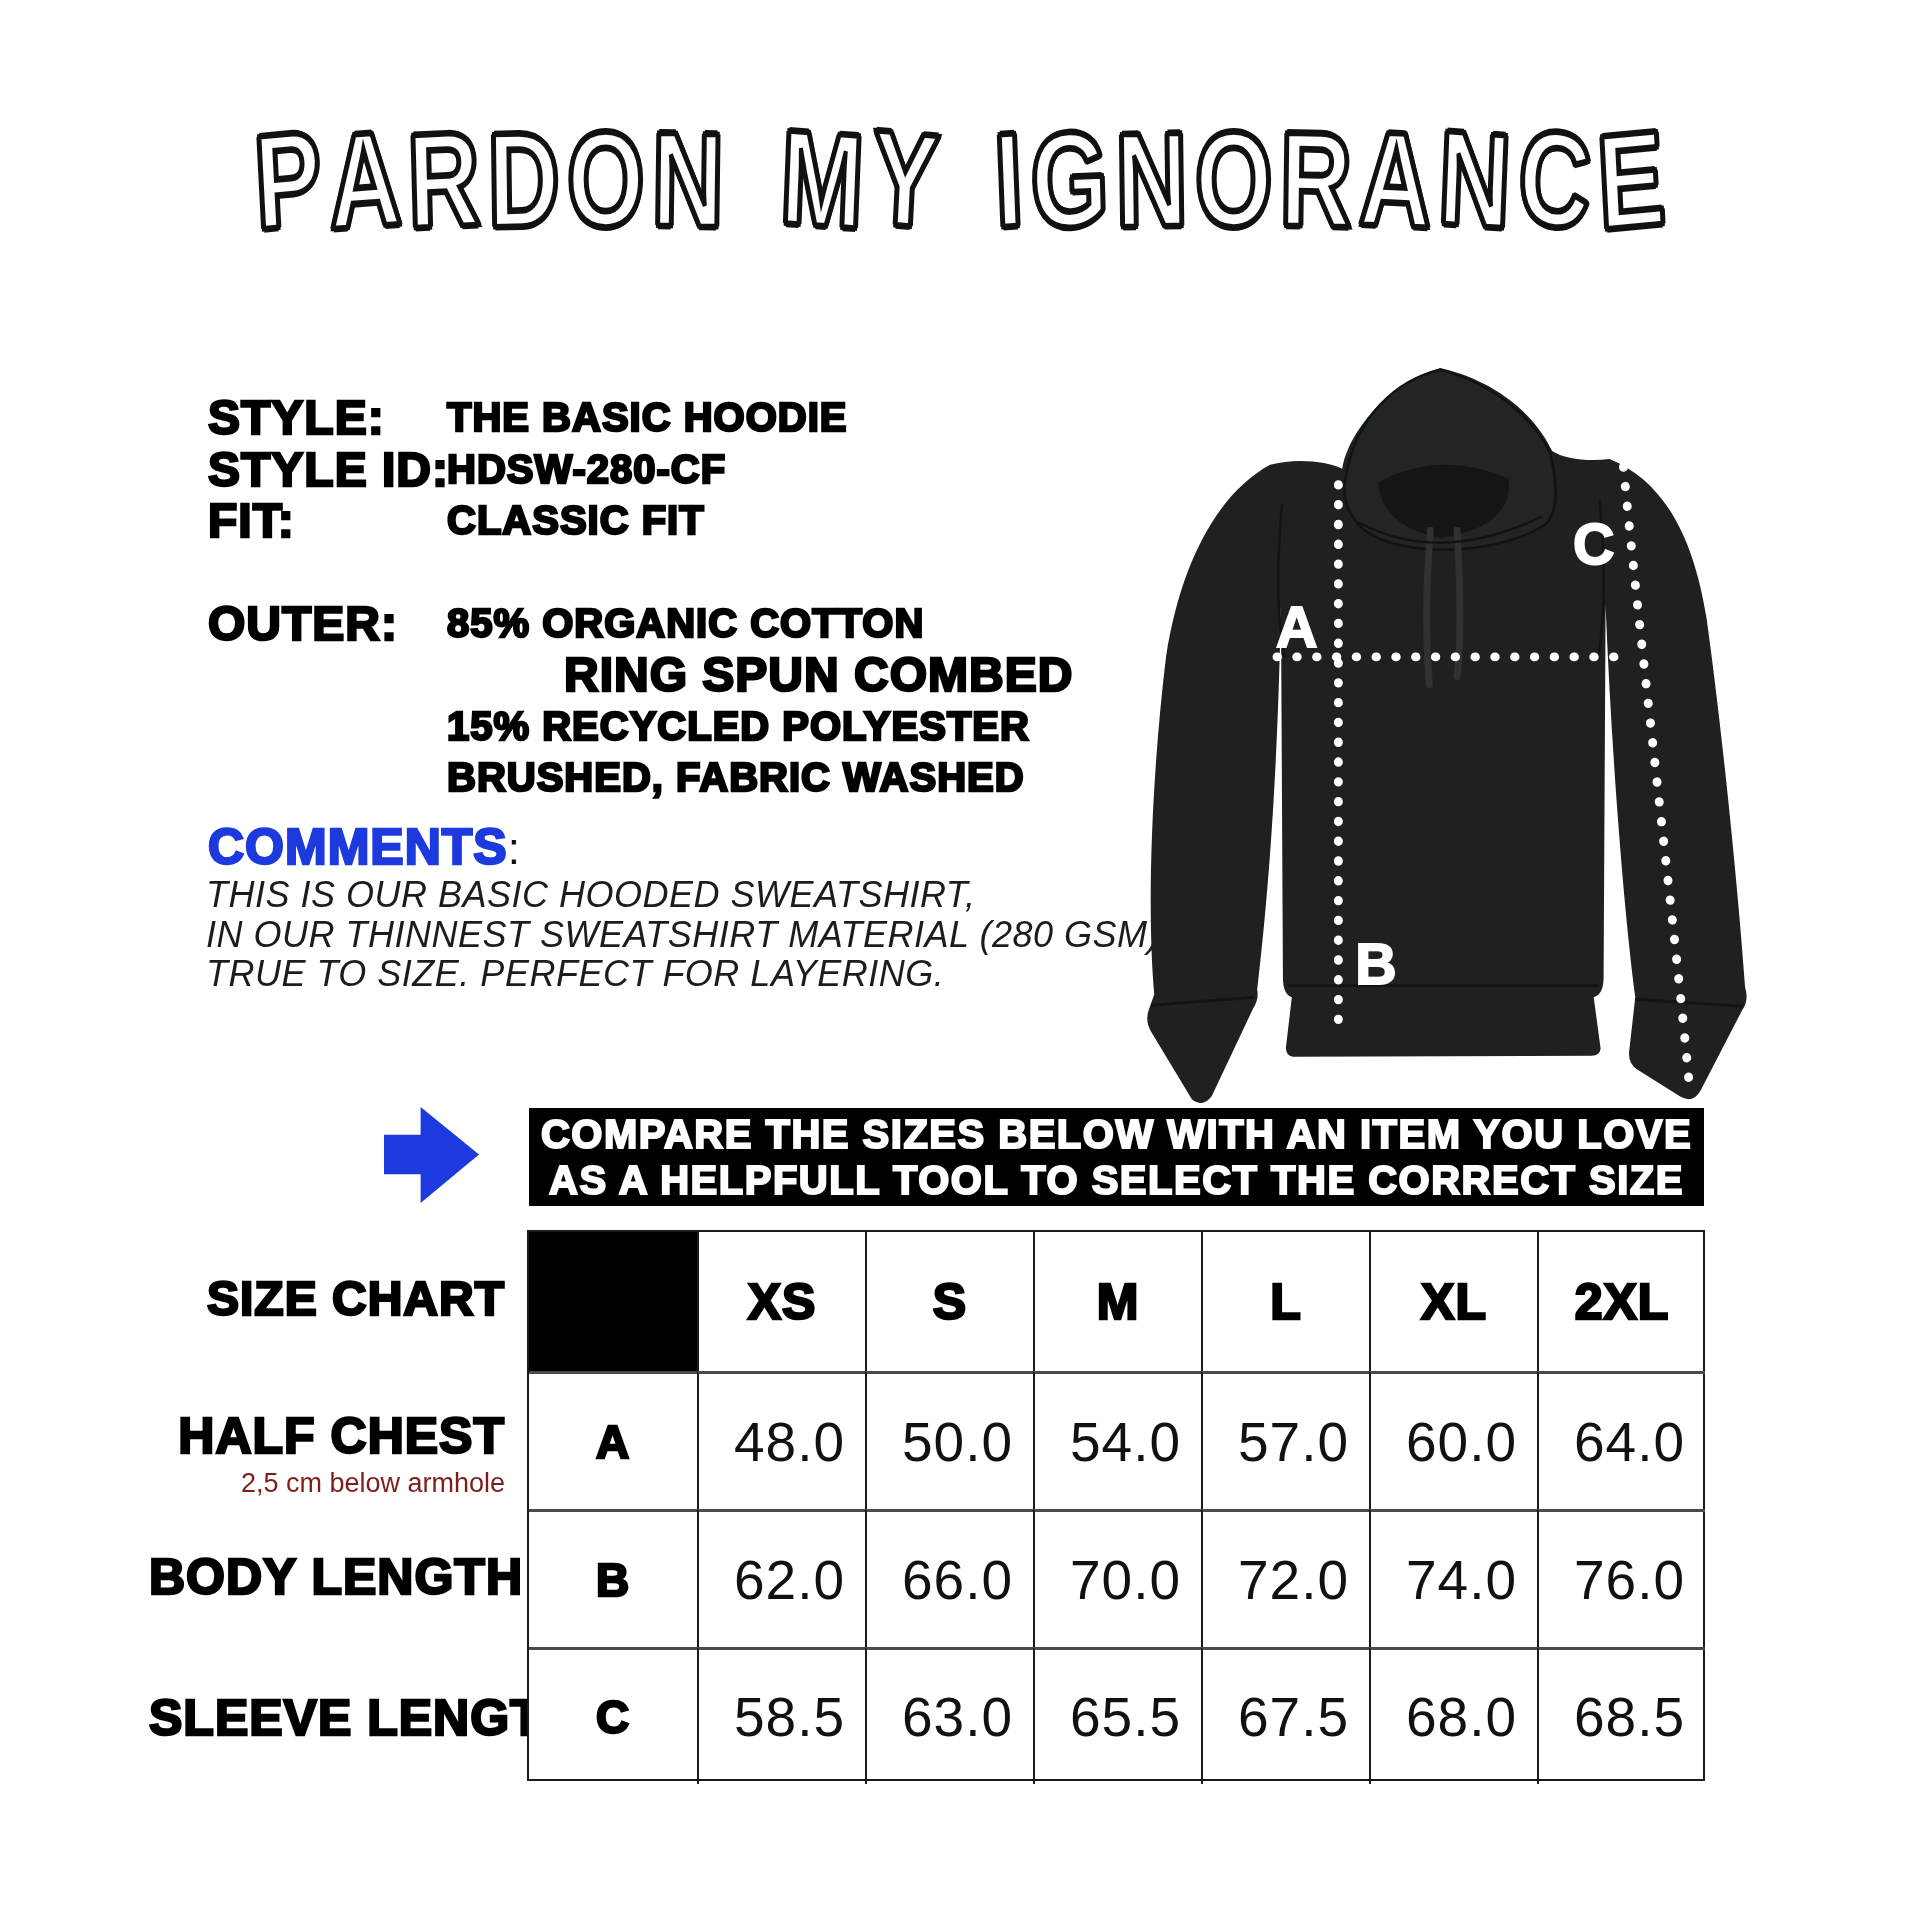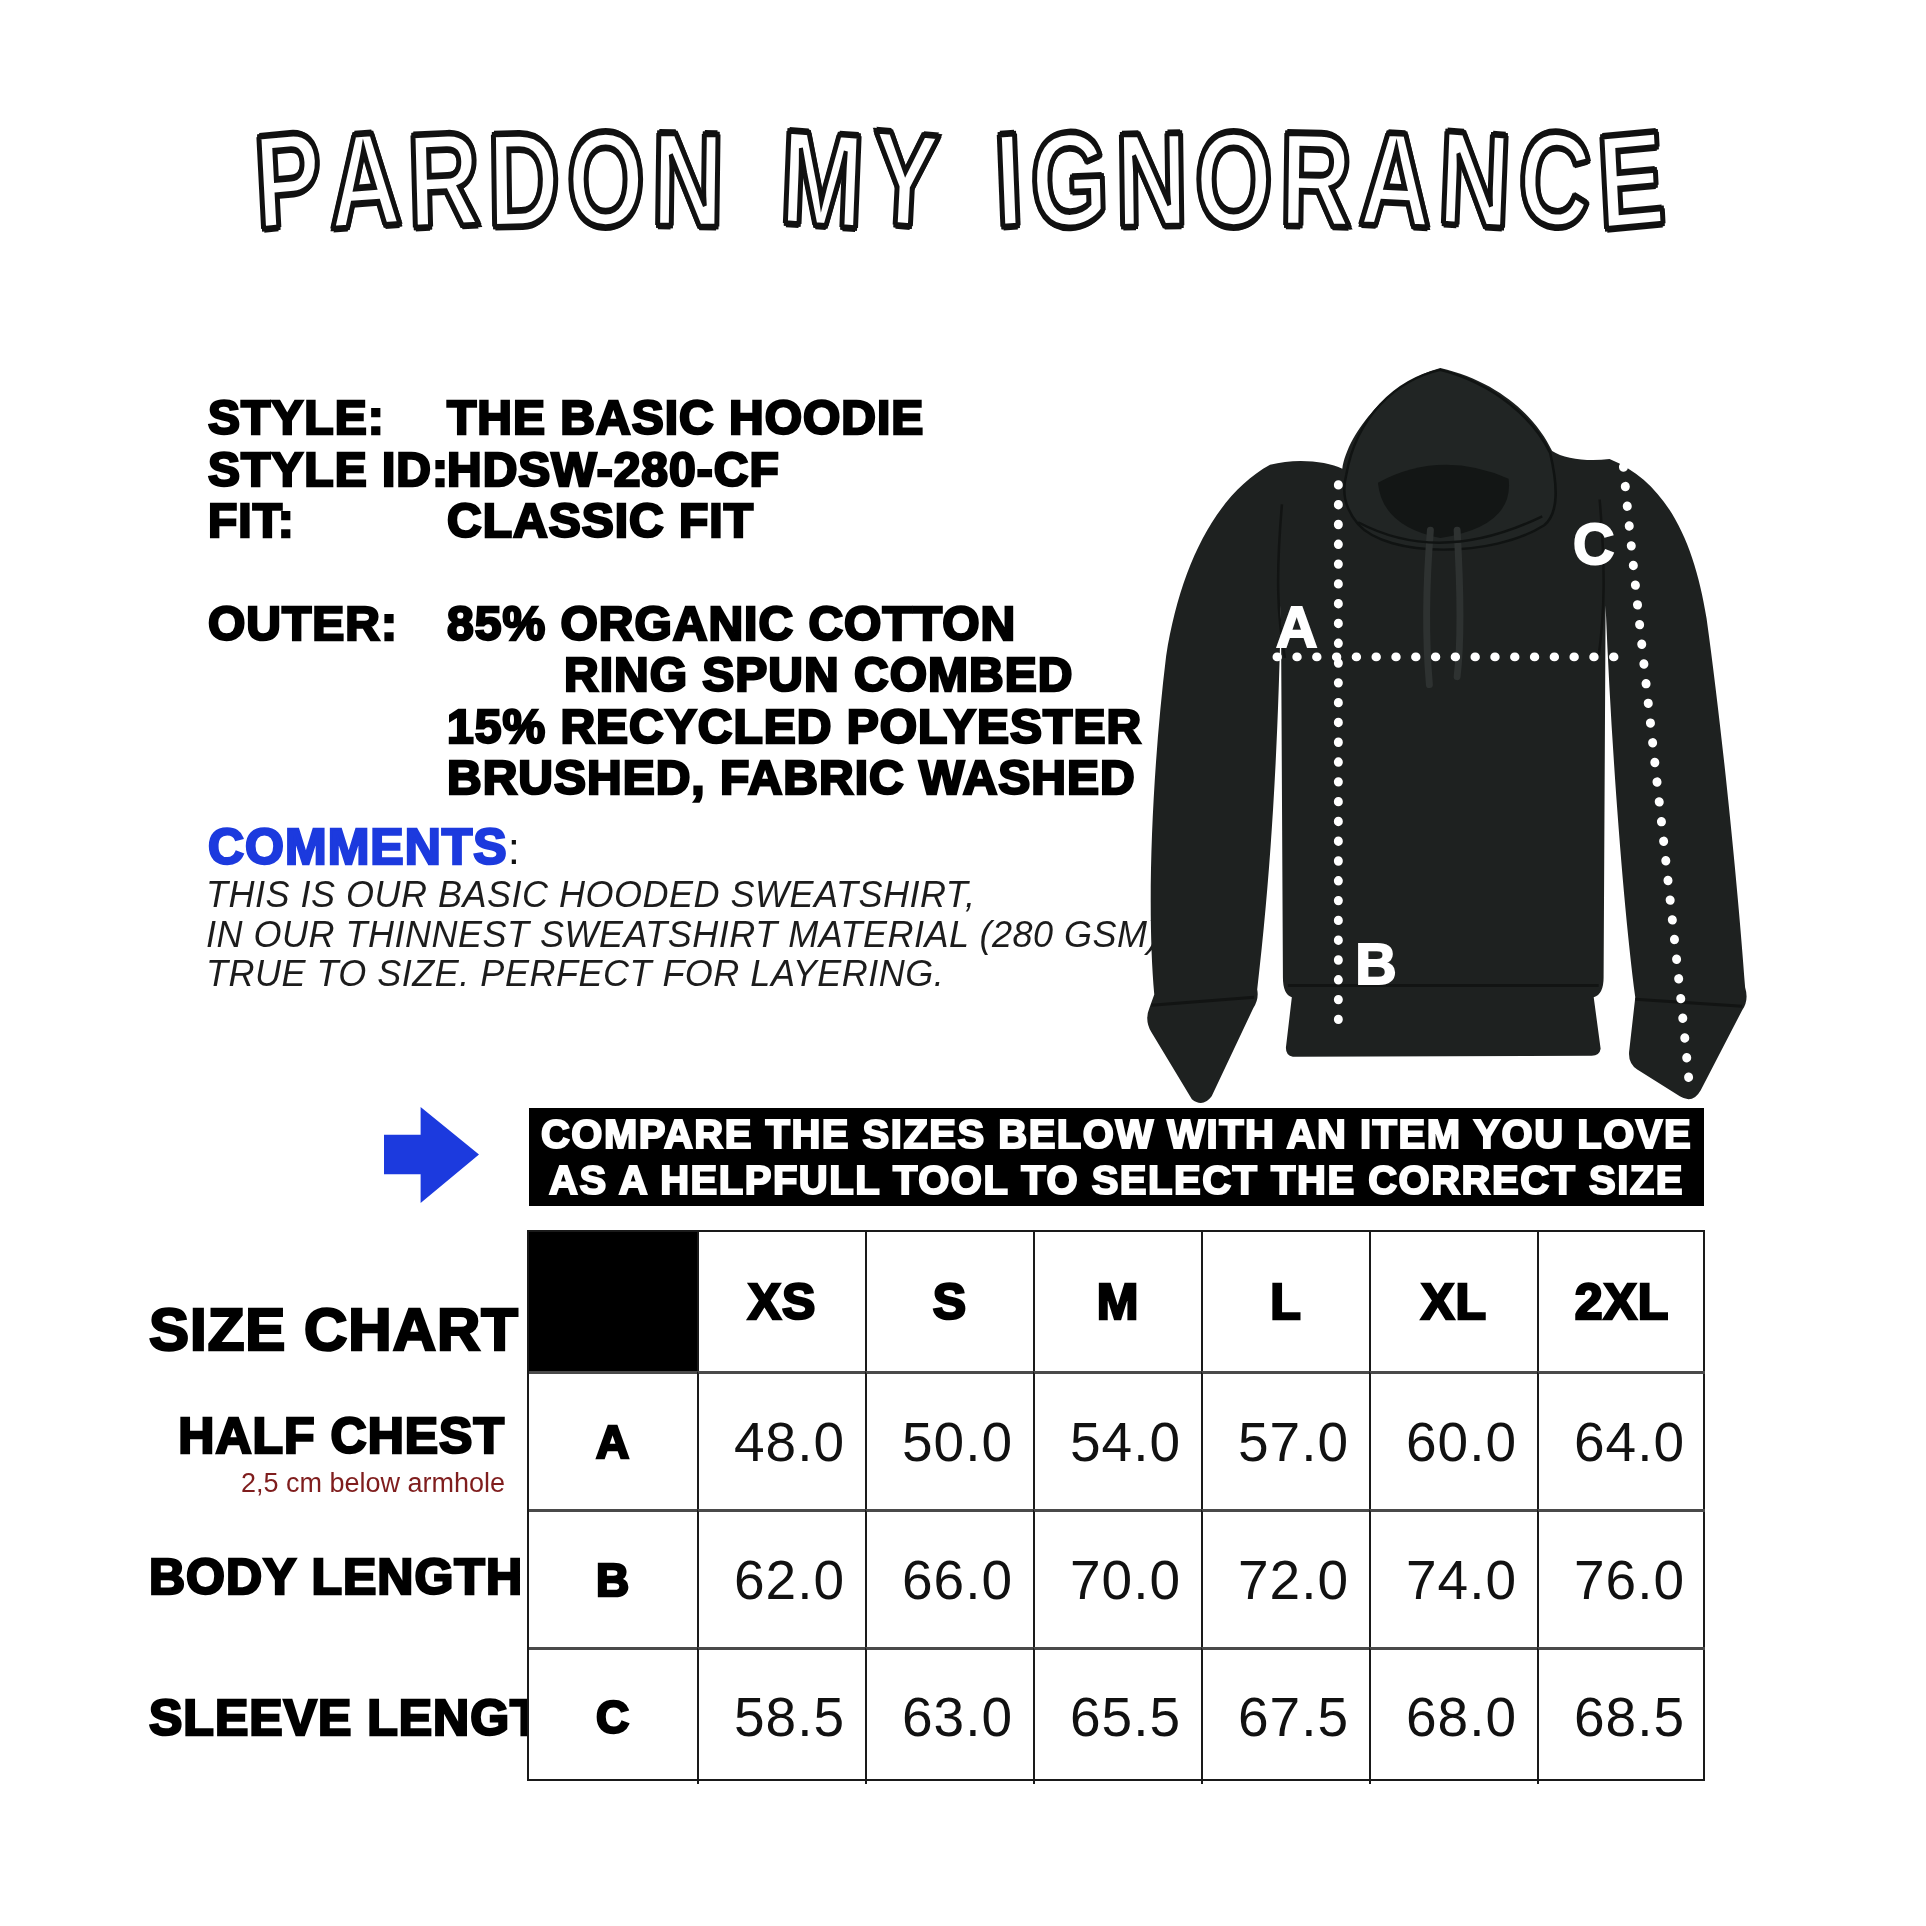--- a/index.html
+++ b/index.html
@@ -11,21 +11,21 @@
   .bubble-sm{-webkit-text-stroke:2px currentColor;}
   
   #logo{left:0;top:103px;width:1927px;text-align:center;font-size:99px;font-weight:900;
         color:#fff;letter-spacing:8px;word-spacing:26px;white-space:nowrap;
         -webkit-text-stroke:4px #111;
         text-shadow:3px 0 0 #111,-3px 0 0 #111,0 3px 0 #111,0 -3px 0 #111,
                     2px 2px 0 #111,-2px 2px 0 #111,2px -2px 0 #111,-2px -2px 0 #111;
         transform:scaleY(1.35);transform-origin:50% 0;}
   
   .spec-label{left:208px;font-size:48px;}
-  .spec-value{left:447px;font-size:48px;}
+  .spec-value{left:447px;font-size:40px;}
   .spec-line{height:51px;line-height:51px;}
   
   #comments-heading{left:208px;top:820px;font-size:50px;line-height:55px;}
   .comment-line{left:206px;font-size:36px;font-style:italic;font-weight:400;
                 color:#1c1c1c;letter-spacing:0.5px;white-space:nowrap;line-height:40px;}
   
   #banner{left:529px;top:1108px;width:1175px;height:98px;background:#000;color:#fff;
           display:flex;flex-direction:column;justify-content:center;align-items:center;}
   #banner div{font-size:40px;line-height:46px;letter-spacing:1.5px;}
   
@@ -38,21 +38,21 @@
   .cell.first-col{border-left:none;}
   .cell.first-row{border-top:none;}
   .cell.black{background:#000;}
   .num{font-size:55px;font-weight:300;color:#111;letter-spacing:1px;padding-left:15px;}
   .size-head{font-size:50px;}
   .row-letter{font-size:46px;}
   
   .side-label{width:356px;left:149px;text-align:right;font-size:50px;}
   .side-note{width:356px;left:149px;text-align:right;font-size:27px;font-weight:400;
              color:#7f1d1d;letter-spacing:0px;}
-  #side-title{font-size:60px;margin-top:24px;}
+  #side-title{font-size:48px;}
 </style>
 </head>
 <body>
 
 <div id="canvas">
 
   <div id="logo" class="abs"><span style="display: inline-block; transform: rotate(-4deg);">P</span><span style="display: inline-block; transform: rotate(-3deg);">A</span><span style="display: inline-block; transform: rotate(-2deg);">R</span><span style="display: inline-block; transform: rotate(-1deg);">D</span><span style="display: inline-block; transform: rotate(0deg);">O</span><span style="display: inline-block; transform: rotate(1deg);">N</span><span style="display: inline-block; transform: rotate(2deg); width: 0.5em;"> </span><span style="display: inline-block; transform: rotate(3deg);">M</span><span style="display: inline-block; transform: rotate(4deg);">Y</span><span style="display: inline-block; transform: rotate(-4deg); width: 0.5em;"> </span><span style="display: inline-block; transform: rotate(-3deg);">I</span><span style="display: inline-block; transform: rotate(-2deg);">G</span><span style="display: inline-block; transform: rotate(-1deg);">N</span><span style="display: inline-block; transform: rotate(0deg);">O</span><span style="display: inline-block; transform: rotate(1deg);">R</span><span style="display: inline-block; transform: rotate(2deg);">A</span><span style="display: inline-block; transform: rotate(3deg);">N</span><span style="display: inline-block; transform: rotate(4deg);">C</span><span style="display: inline-block; transform: rotate(-4deg);">E</span></div>
 
   <div>
     <div class="abs spec-line bubble spec-label" style="top:392px">STYLE:</div>

